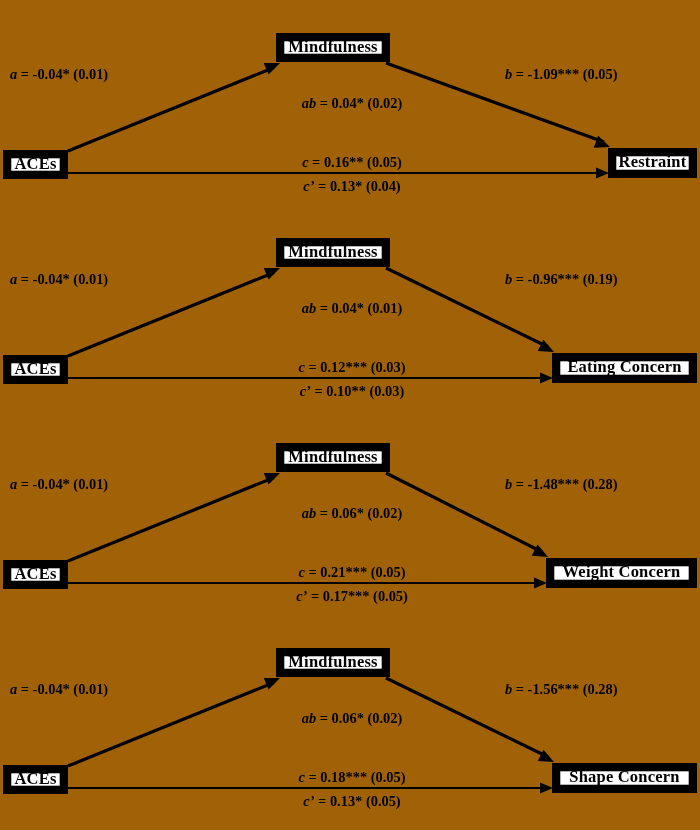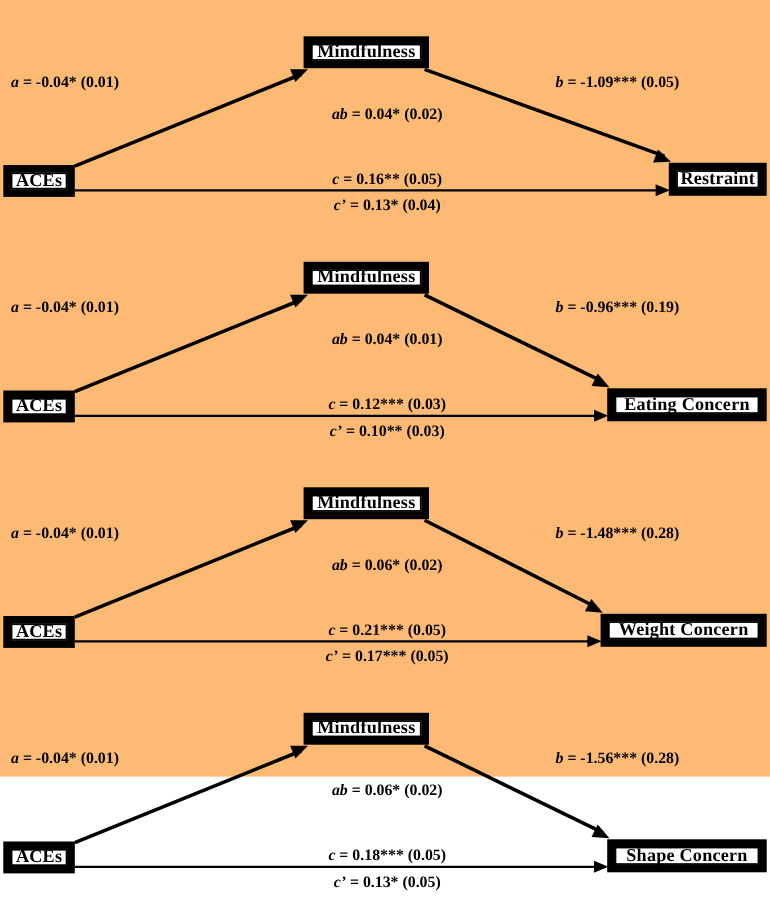--- a/index.html
+++ b/index.html
@@ -10,22 +10,22 @@
   body {
     width: 700px;
     height: 830px;
     font-family: "Liberation Serif", serif;
     color: #000000;
     overflow: hidden;
   }
   #figure {
     position: relative;
     width: 700px;
-    height: 706px;
-    background: #fdba74;
+    height: 830px;
+    background: #a16207;
   }
   .panel {
     position: absolute;
     left: 0;
     width: 700px;
     height: 205px;
   }
   .panel svg {
     display: block;
     width: 700px;

